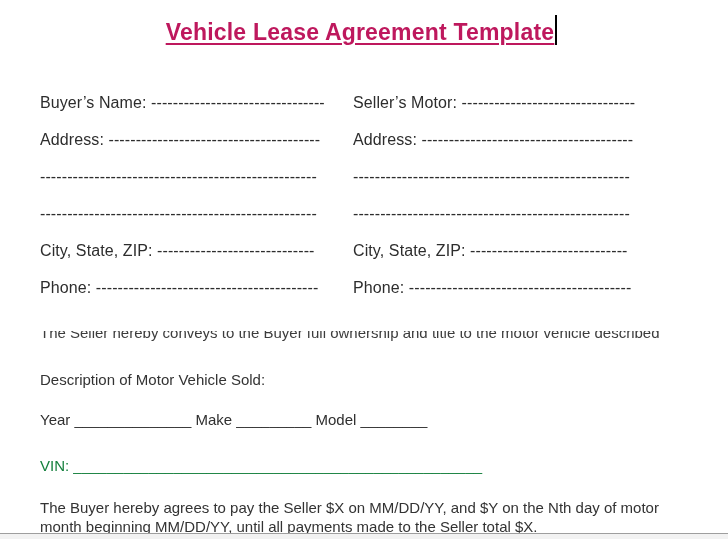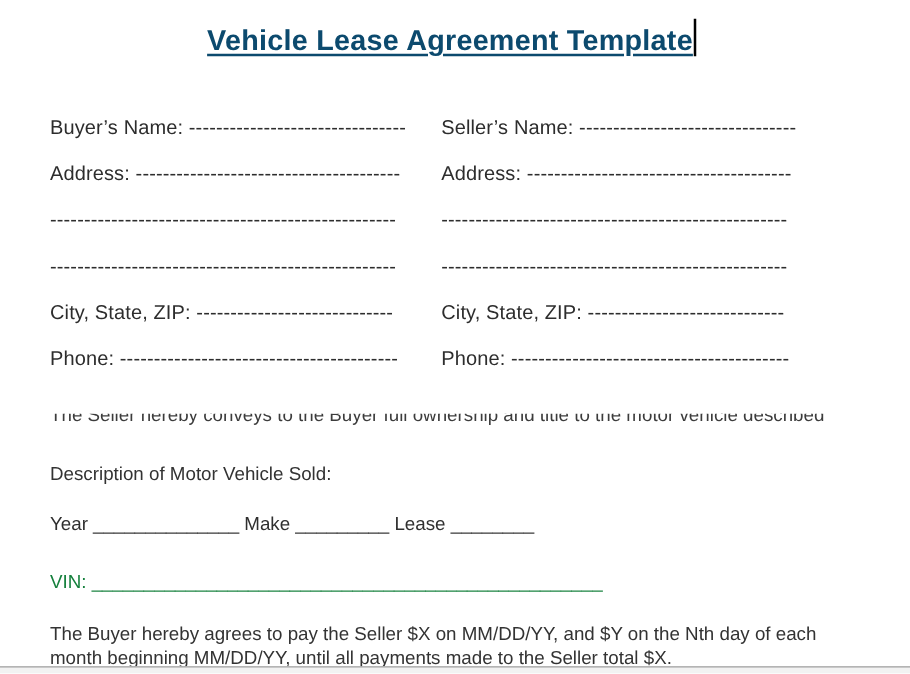--- a/index.html
+++ b/index.html
@@ -17,21 +17,21 @@
   
   .title-wrap {
     text-align: center;
     margin-top: 2px;
   }
   .doc-title {
     display: inline-block;
     font-size: 23px;
     line-height: 30px;
     font-weight: 700;
-    color: #0c4a6e;
+    color: #be185d;
     text-decoration: underline;
     text-decoration-thickness: 2px;
     text-underline-offset: 3px;
     letter-spacing: 0.2px;
     white-space: nowrap;
   }
   .text-cursor {
     display: inline-block;
     width: 2px;
     height: 30px;
@@ -100,40 +100,40 @@
   <div class="form-grid">
     <div class="col">
       <div class="form-line">Buyer’s Name: --------------------------------</div>
       <div class="form-line">Address: ---------------------------------------</div>
       <div class="form-line">---------------------------------------------------</div>
       <div class="form-line">---------------------------------------------------</div>
       <div class="form-line">City, State, ZIP: -----------------------------</div>
       <div class="form-line">Phone: -----------------------------------------</div>
     </div>
     <div class="col">
-      <div class="form-line">Seller’s Name: --------------------------------</div>
+      <div class="form-line">Seller’s Motor: --------------------------------</div>
       <div class="form-line">Address: ---------------------------------------</div>
       <div class="form-line">---------------------------------------------------</div>
       <div class="form-line">---------------------------------------------------</div>
       <div class="form-line">City, State, ZIP: -----------------------------</div>
       <div class="form-line">Phone: -----------------------------------------</div>
     </div>
   </div>
 
   <div>
     <div class="clip-box">
       <span class="clip-text">The Seller hereby conveys to the Buyer full ownership and title to the motor  vehicle described</span>
     </div>
   </div>
 
   <div class="para-line desc-heading">Description of Motor Vehicle Sold:</div>
 
-  <div class="para-line vehicle-line">Year ______________ Make _________ Lease ________</div>
+  <div class="para-line vehicle-line">Year ______________ Make _________ Model ________</div>
 
   <div class="para-line vin-line">VIN: _________________________________________________</div>
 
   <div class="payment">
-    <div class="para-line">The Buyer hereby agrees to pay the Seller $X on MM/DD/YY,  and $Y on the Nth day of each</div>
+    <div class="para-line">The Buyer hereby agrees to pay the Seller $X on MM/DD/YY,  and $Y on the Nth day of motor</div>
     <div class="para-line">month beginning MM/DD/YY, until all payments made to the Seller total $X.</div>
   </div>
 
   <div class="bottom-edge"></div>
 </div>
 
 </body></html>

